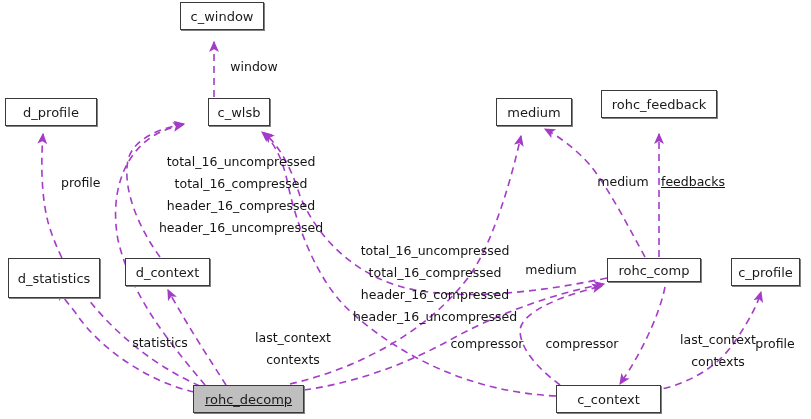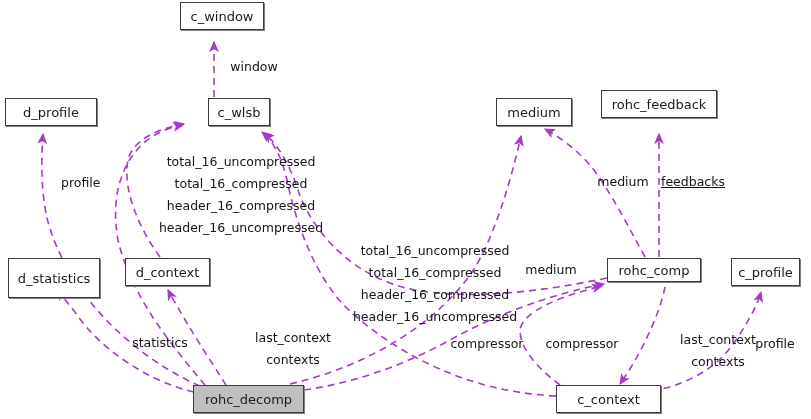--- a/index.html
+++ b/index.html
@@ -31,20 +31,21 @@
     line-height: 1;
     display: flex;
     align-items: center;
     justify-content: center;
     white-space: nowrap;
     box-shadow: 1px 1px 0 0 #808080;
     z-index: 3;
   }
   .node.highlight {
     background: #bfbfbf;
+    text-decoration: underline;
   }
   .edge-label {
     position: absolute;
     font-size: 12.5px;
     line-height: 14px;
     color: #141414;
     white-space: pre;
     text-align: center;
     z-index: 2;
     background: transparent;

